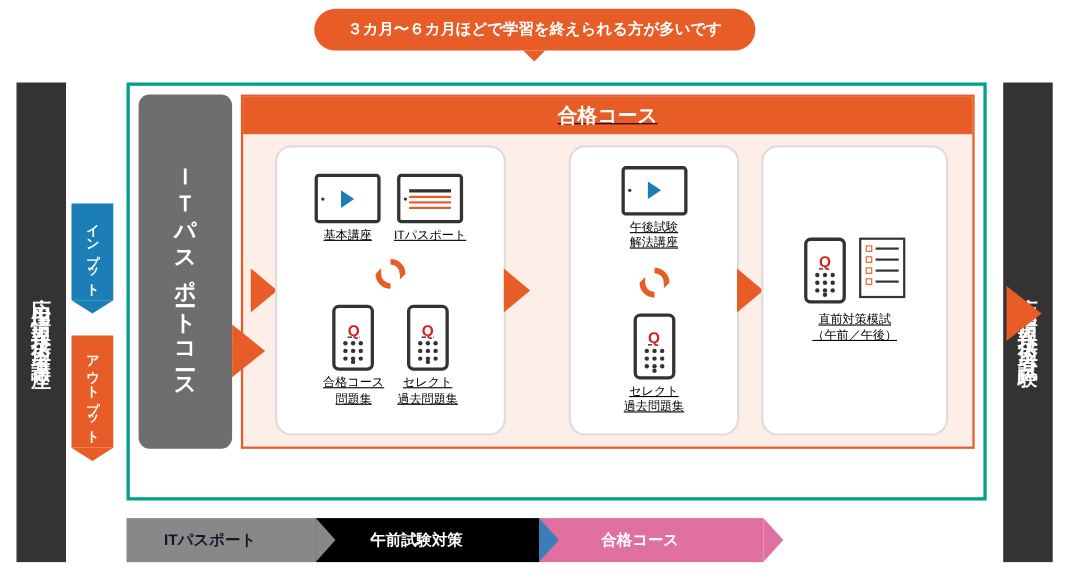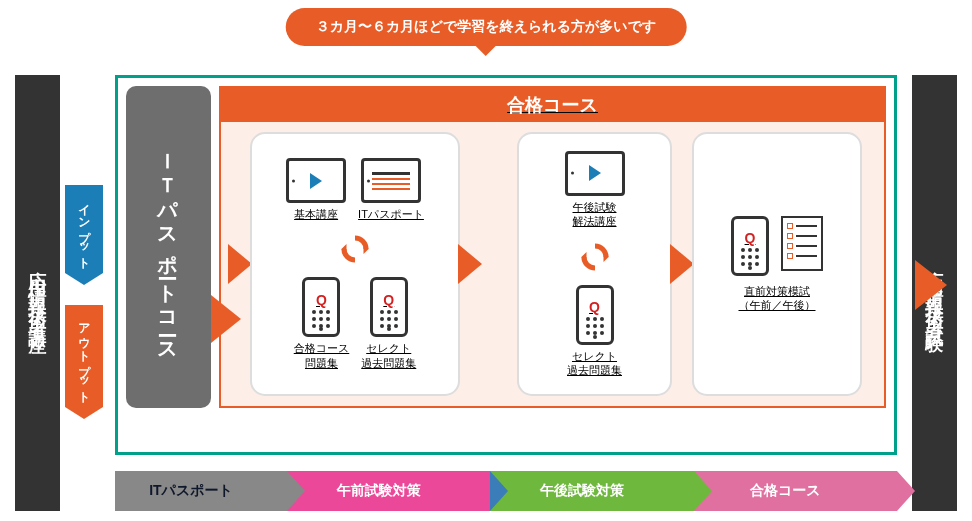--- a/index.html
+++ b/index.html
@@ -61,21 +61,21 @@
 .cycle-icon svg { width: 100%; height: 100%; }
 
 .arrow-right { width: 0; height: 0; border-left: 24px solid #e85d27; border-top: 20px solid transparent; border-bottom: 20px solid transparent; flex-shrink: 0; margin: 0 -3px; }
 .arrow-final { position: absolute; right: 10px; top: 185px; width: 0; height: 0; border-left: 32px solid #e85d27; border-top: 25px solid transparent; border-bottom: 25px solid transparent; }
 
 .bottom-flow { position: absolute; left: 100px; right: 60px; bottom: 0; height: 40px; display: flex; }
 .flow-step { position: relative; display: flex; align-items: center; justify-content: center; color: #fff; font-size: 14px; font-weight: bold; padding-right: 20px; }
 .flow-step::after { content: ''; position: absolute; right: -18px; top: 0; border-left: 18px solid; border-top: 20px solid transparent; border-bottom: 20px solid transparent; z-index: 2; }
 .fs1 { background: #888; width: 22%; color: #0f172a; }
 .fs1::after { border-left-color: #888; }
-.fs2 { background: #ec4899; width: 26%; font-family: Liberation Serif, serif; }
+.fs2 { background: #000000; width: 26%; font-family: Liberation Serif, serif; }
 .fs2::after { border-left-color: #3a7db8; }
 .fs3 { background: #6eb83e; width: 26%; }
 .fs3::after { border-left-color: #6eb83e; }
 .fs4 { background: #e070a0; width: 26%; }
 .fs4::after { border-left-color: #e070a0; }
 
 .big-arrow { position: absolute; left: 196px; top: 220px; width: 0; height: 0; border-left: 30px solid #e85d27; border-top: 24px solid transparent; border-bottom: 24px solid transparent; z-index: 5; }
 </style>
 </head>
 <body>
@@ -246,16 +246,15 @@
         </div>
       </div>
     </div>
   </div>
 
   <div class="arrow-final"></div>
 
   <div class="bottom-flow">
     <div class="flow-step fs1">ITパスポート</div>
     <div class="flow-step fs2">午前試験対策</div>
-    <div class="flow-step fs3">午後試験対策</div>
     <div class="flow-step fs4">合格コース</div>
   </div>
 </div>
 
 </body></html>

